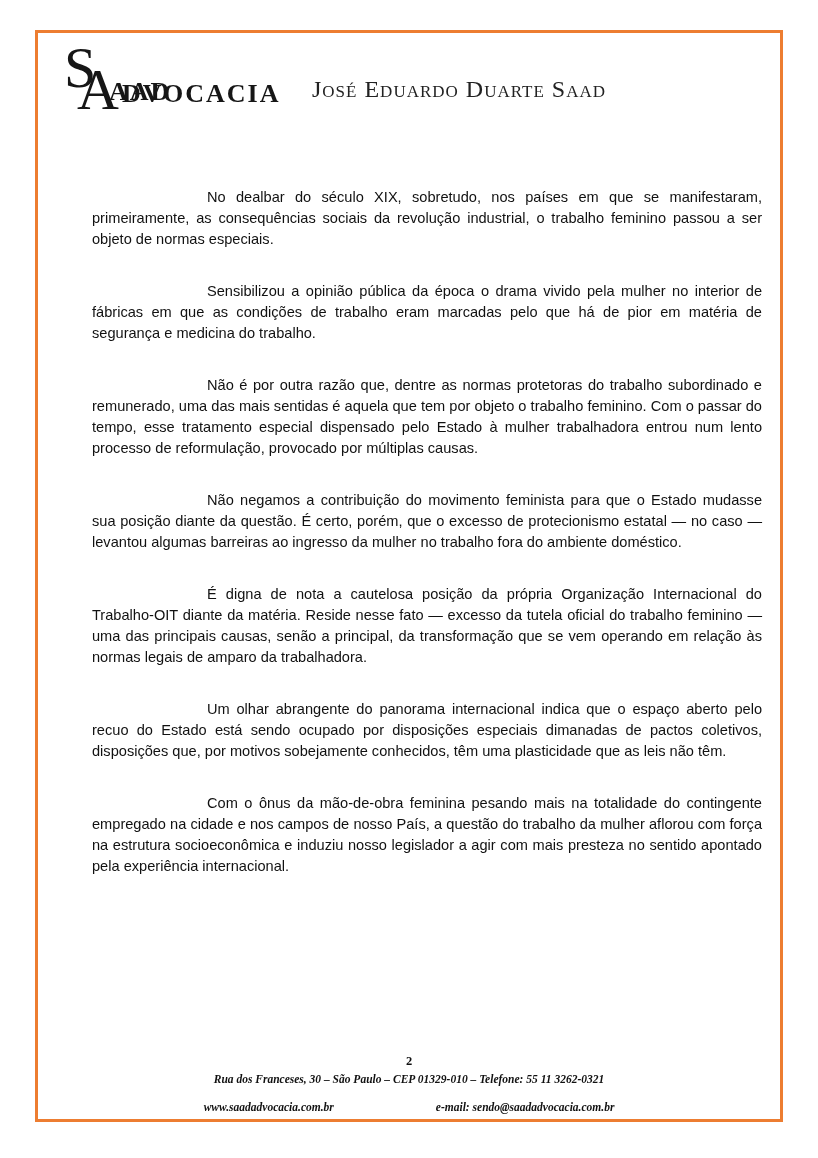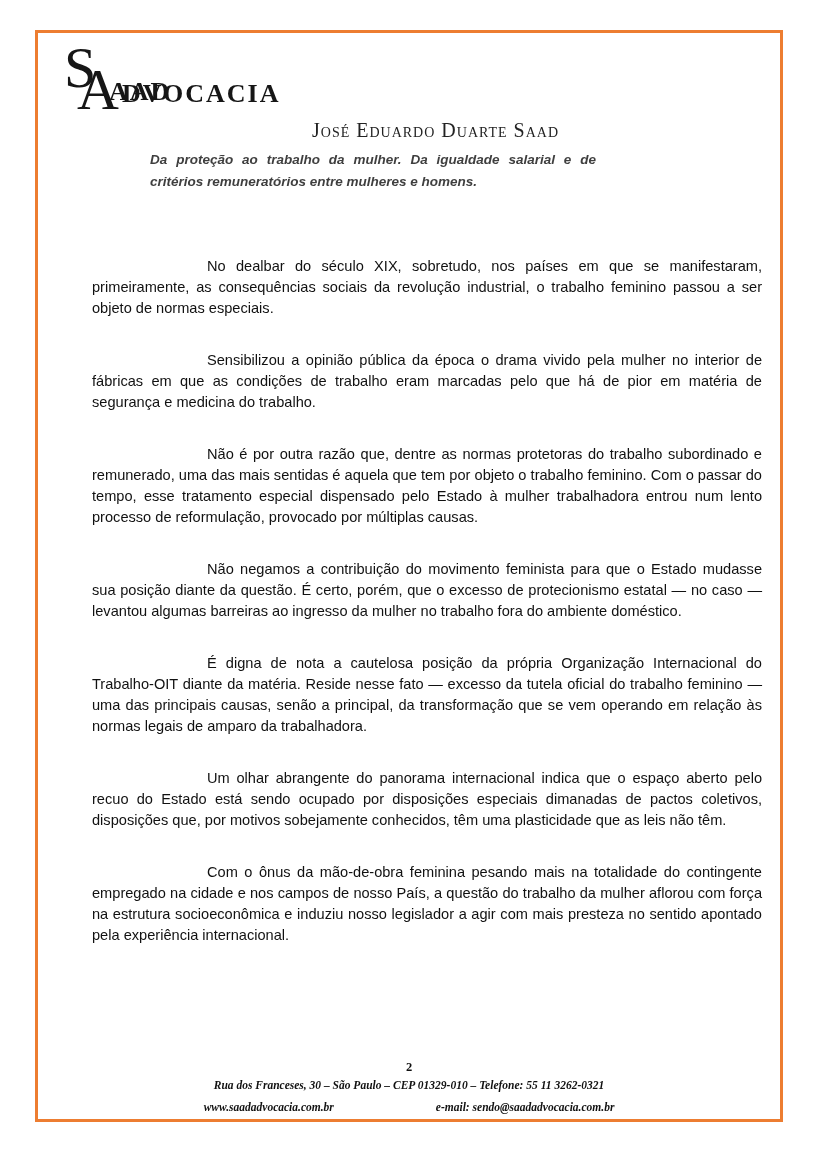--- a/index.html
+++ b/index.html
@@ -44,26 +44,25 @@
     font-weight: bold;
     letter-spacing: 2px;
     line-height: 1;
   }
   .logo .word1-rest { left: 45px; top: 8px; margin-top: 32px; }
   .logo .word2-rest { left: 58px; top: 42px; }
   .logo .owner {
     position: absolute;
     left: 248px;
     top: 38px;
-    font-size: 20px;
+    font-size: 24px;
     line-height: 1;
     font-variant: small-caps;
     letter-spacing: 1px;
     color: #222222;
-    margin-top: 43px;
   }
 
   
   .doc-heading {
     margin: 26px 0 0 112px;
     width: 446px;
     font-size: 13.5px;
     line-height: 1.6;
     font-weight: bold;
     font-style: italic;
@@ -97,21 +96,21 @@
   }
   .page-number {
     font-size: 12.5px;
     font-weight: bold;
     margin-bottom: 4px;
   }
   .footer-address {
     font-size: 11.5px;
     font-weight: bold;
     font-style: italic;
-    margin-bottom: 10px;
+    margin-bottom: 16px;
     text-align: center;
   }
   .footer-links {
     display: flex;
     justify-content: center;
     gap: 102px;
     font-size: 11.5px;
     font-weight: bold;
     font-style: italic;
   }
@@ -122,21 +121,20 @@
 <div class="frame">
 
   <header class="logo">
     <span class="big-letter big-s">S</span>
     <span class="big-letter big-a">A</span>
     <span class="word-rest word1-rest">AAD</span>
     <span class="word-rest word2-rest">DVOCACIA</span>
     <span class="owner">José Eduardo Duarte Saad</span>
   </header>
 
-  <h1 class="doc-heading">Da proteção ao trabalho da mulher. Da igualdade salarial e de critérios remuneratórios entre mulheres e homens.</h1>
 
   <main class="doc-body">
       <p>No dealbar do século XIX, sobretudo, nos países em que se manifestaram, primeiramente, as consequências sociais da revolução industrial, o trabalho feminino passou a ser objeto de normas especiais.</p>
       <p>Sensibilizou a opinião pública da época o drama vivido pela mulher no interior de fábricas em que as condições de trabalho eram marcadas pelo que há de pior em matéria de segurança e medicina do trabalho.</p>
       <p>Não é por outra razão que, dentre as normas protetoras do trabalho subordinado e remunerado, uma das mais sentidas é aquela que tem por objeto o trabalho feminino. Com o passar do tempo, esse tratamento especial dispensado pelo Estado à mulher trabalhadora entrou num lento processo de reformulação, provocado por múltiplas causas.</p>
       <p>Não negamos a contribuição do movimento feminista para que o Estado mudasse sua posição diante da questão. É certo, porém, que o excesso de protecionismo estatal — no caso — levantou algumas barreiras ao ingresso da mulher no trabalho fora do ambiente doméstico.</p>
       <p>É digna de nota a cautelosa posição da própria Organização Internacional do Trabalho-OIT diante da matéria. Reside nesse fato — excesso da tutela oficial do trabalho feminino — uma das principais causas, senão a principal, da transformação que se vem operando em relação às normas legais de amparo da trabalhadora.</p>
       <p>Um olhar abrangente do panorama internacional indica que o espaço aberto pelo recuo do Estado está sendo ocupado por disposições especiais dimanadas de pactos coletivos, disposições que, por motivos sobejamente conhecidos, têm uma plasticidade que as leis não têm.</p>
       <p>Com o ônus da mão-de-obra feminina pesando mais na totalidade do contingente empregado na cidade e nos campos de nosso País, a questão do trabalho da mulher aflorou com força na estrutura socioeconômica e induziu nosso legislador a agir com mais presteza no sentido apontado pela experiência internacional.</p>
     </main>

